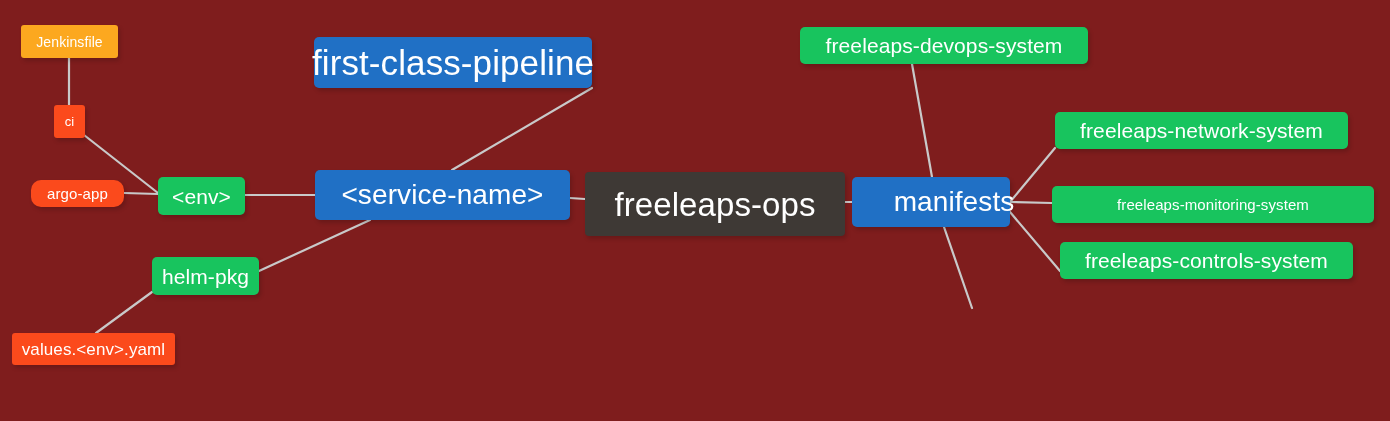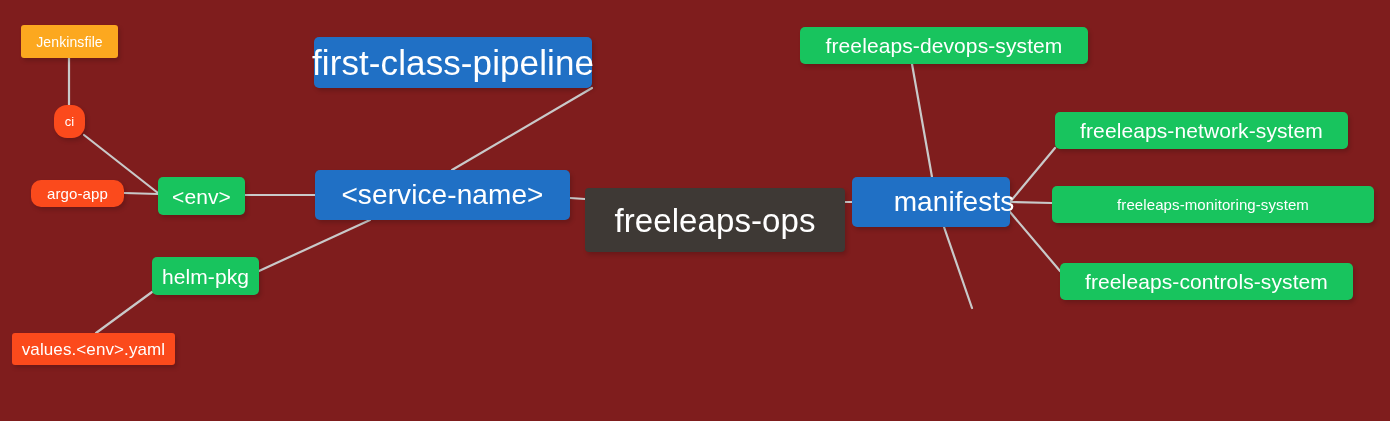--- a/index.html
+++ b/index.html
@@ -86,21 +86,21 @@
       <path d="M 1010,212 L 1060,271"></path>
 
       <path d="M 944,227 L 972,308"></path>
     </g>
   </svg>
 
   <div class="node node-amber sq-corner" style="left:21px; top:25px; width:97px; height:33px; font-size:14px;">
     <span>Jenkinsfile</span>
   </div>
 
-  <div class="node node-red sq-corner" style="left:54px; top:105px; width:31px; height:33px; font-size:13px;border-radius:13px;">
+  <div class="node node-red sq-corner" style="left:54px; top:105px; width:31px; height:33px; font-size:13px;">
     <span>ci</span>
   </div>
 
   <div class="node node-red sq-corner" style="left:31px; top:180px; width:93px; height:27px; font-size:15px;border-radius:10px;">
     <span>argo-app</span>
   </div>
 
   <div class="node node-green" style="left:158px; top:177px; width:87px; height:38px; font-size:21px;">
     <span>&lt;env&gt;</span>
   </div>
@@ -114,38 +114,38 @@
   </div>
 
   <div class="node node-blue" style="left:314px; top:37px; width:278px; height:51px; font-size:35px;">
     <span>first-class-pipeline</span>
   </div>
 
   <div class="node node-blue" style="left:315px; top:170px; width:255px; height:50px; font-size:28px;">
     <span>&lt;service-name&gt;</span>
   </div>
 
-  <div class="node node-root" style="left:585px; top:188px; width:260px; height:64px; font-size:33px;">
+  <div class="node node-root" style="left:585px; top:172px; width:260px; height:64px; font-size:33px;">
     <span>freeleaps-ops</span>
   </div>
 
   <div class="node node-blue" style="left:852px; top:177px; width:158px; height:50px; font-size:28px;padding-left:46px;">
     <span>manifests</span>
   </div>
 
   <div class="node node-green" style="left:800px; top:27px; width:288px; height:37px; font-size:21px;">
     <span>freeleaps-devops-system</span>
   </div>
 
   <div class="node node-green" style="left:1055px; top:112px; width:293px; height:37px; font-size:21px;">
     <span>freeleaps-network-system</span>
   </div>
 
   <div class="node node-green" style="left:1052px; top:186px; width:322px; height:37px; font-size:15px;">
     <span>freeleaps-monitoring-system</span>
   </div>
 
-  <div class="node node-green" style="left:1060px; top:263px; width:293px; height:37px; font-size:21px;">
+  <div class="node node-green" style="left:1060px; top:242px; width:293px; height:37px; font-size:21px;">
     <span>freeleaps-controls-system</span>
   </div>
 
 
 </div>
 
 </body></html>

